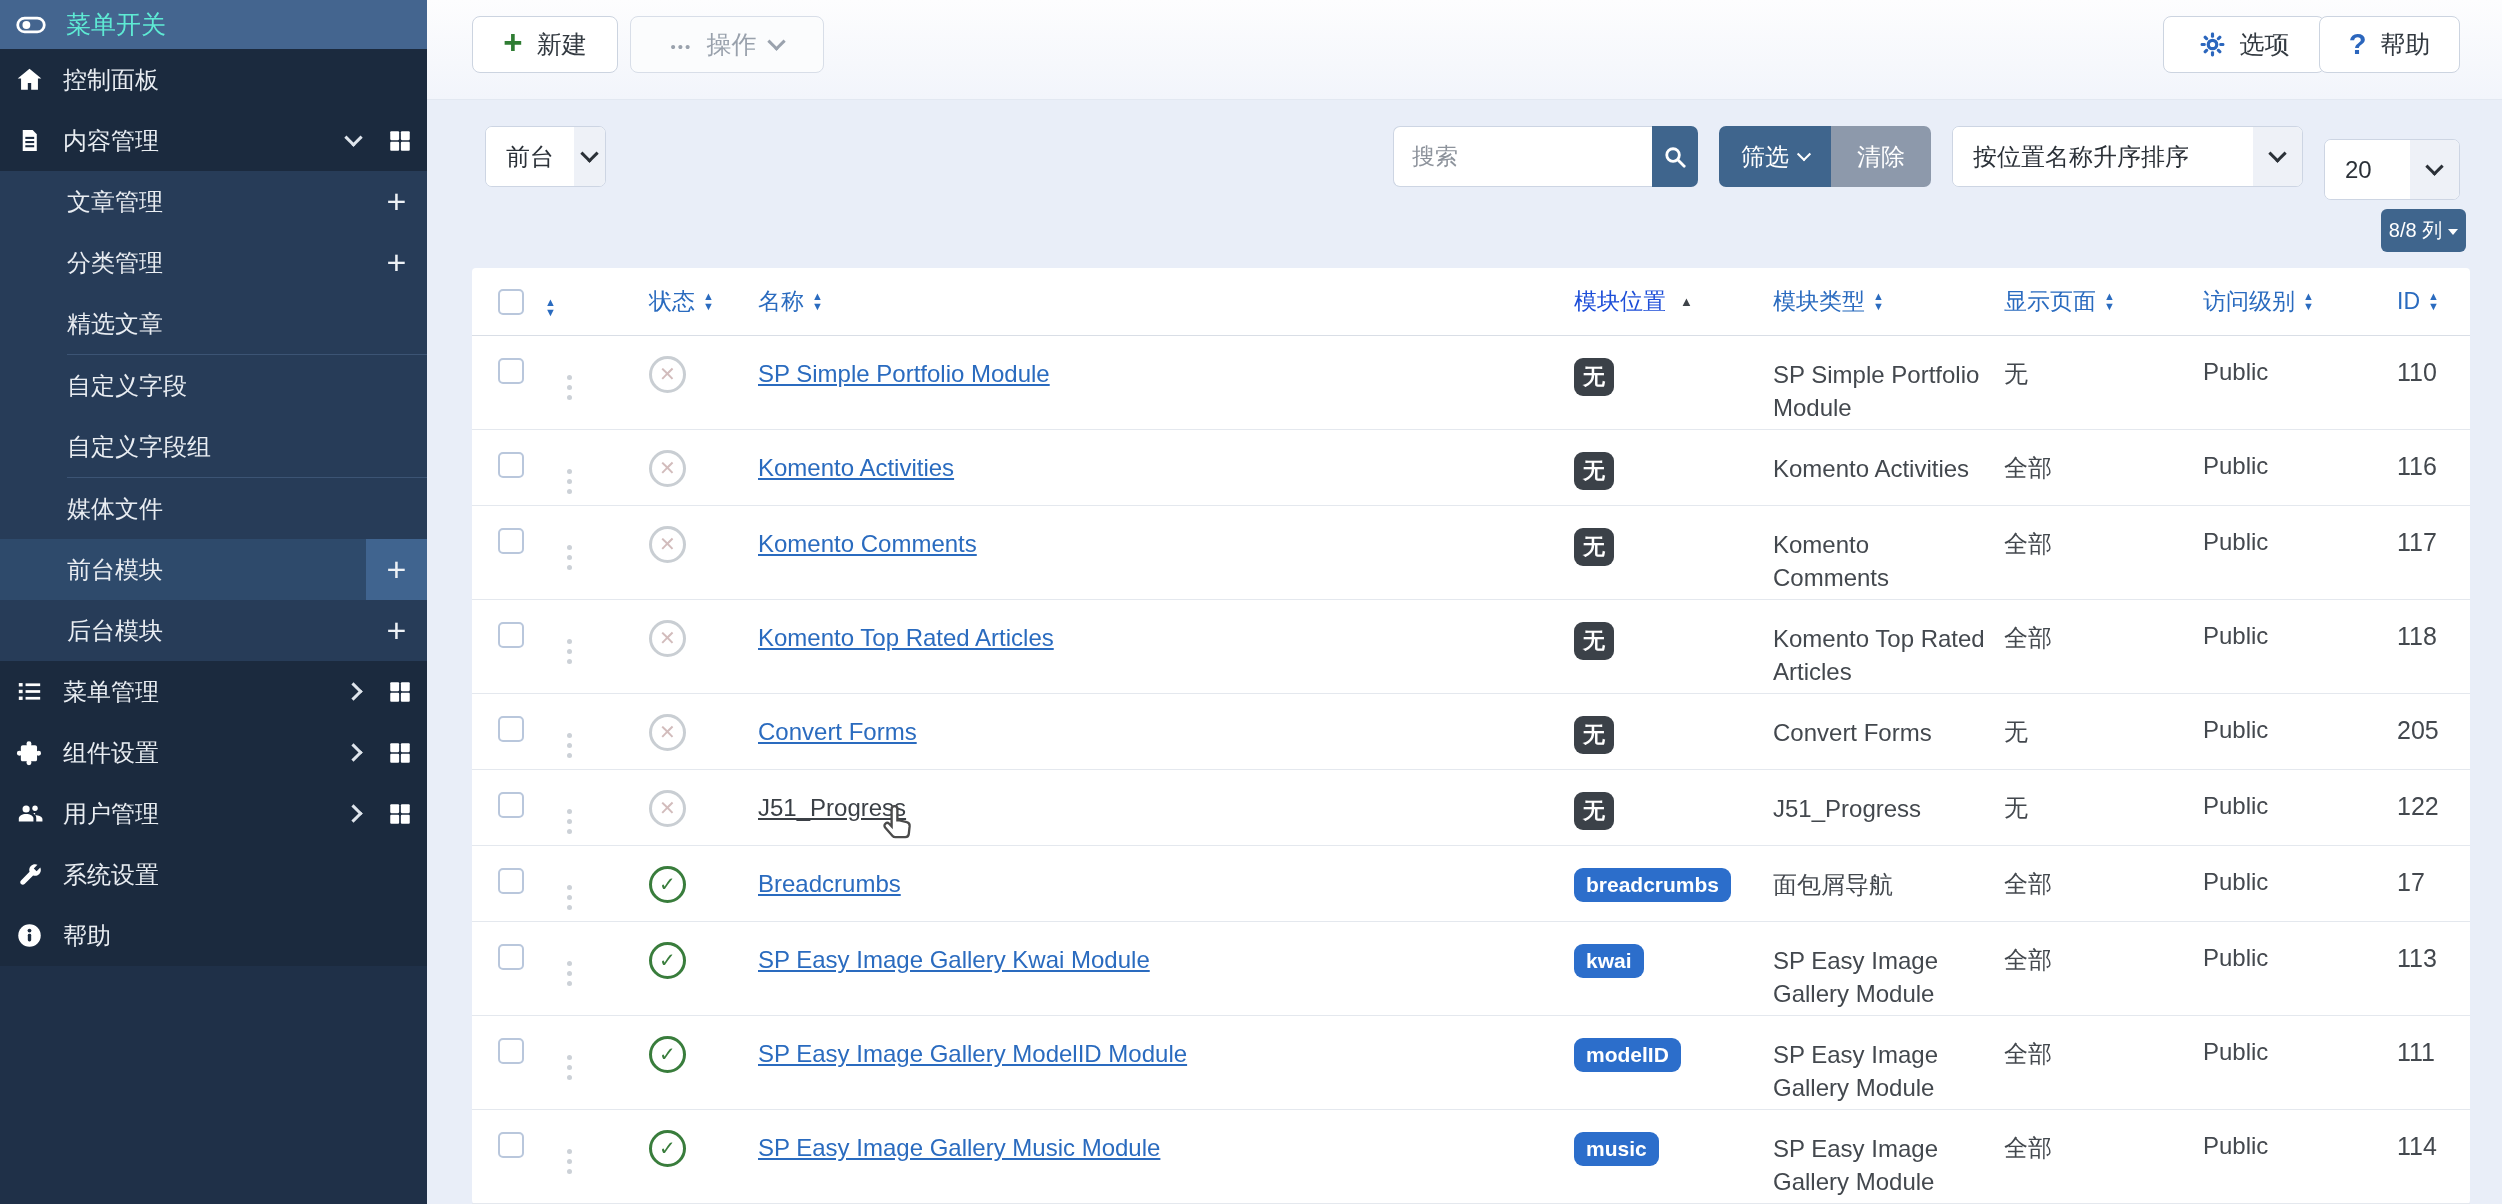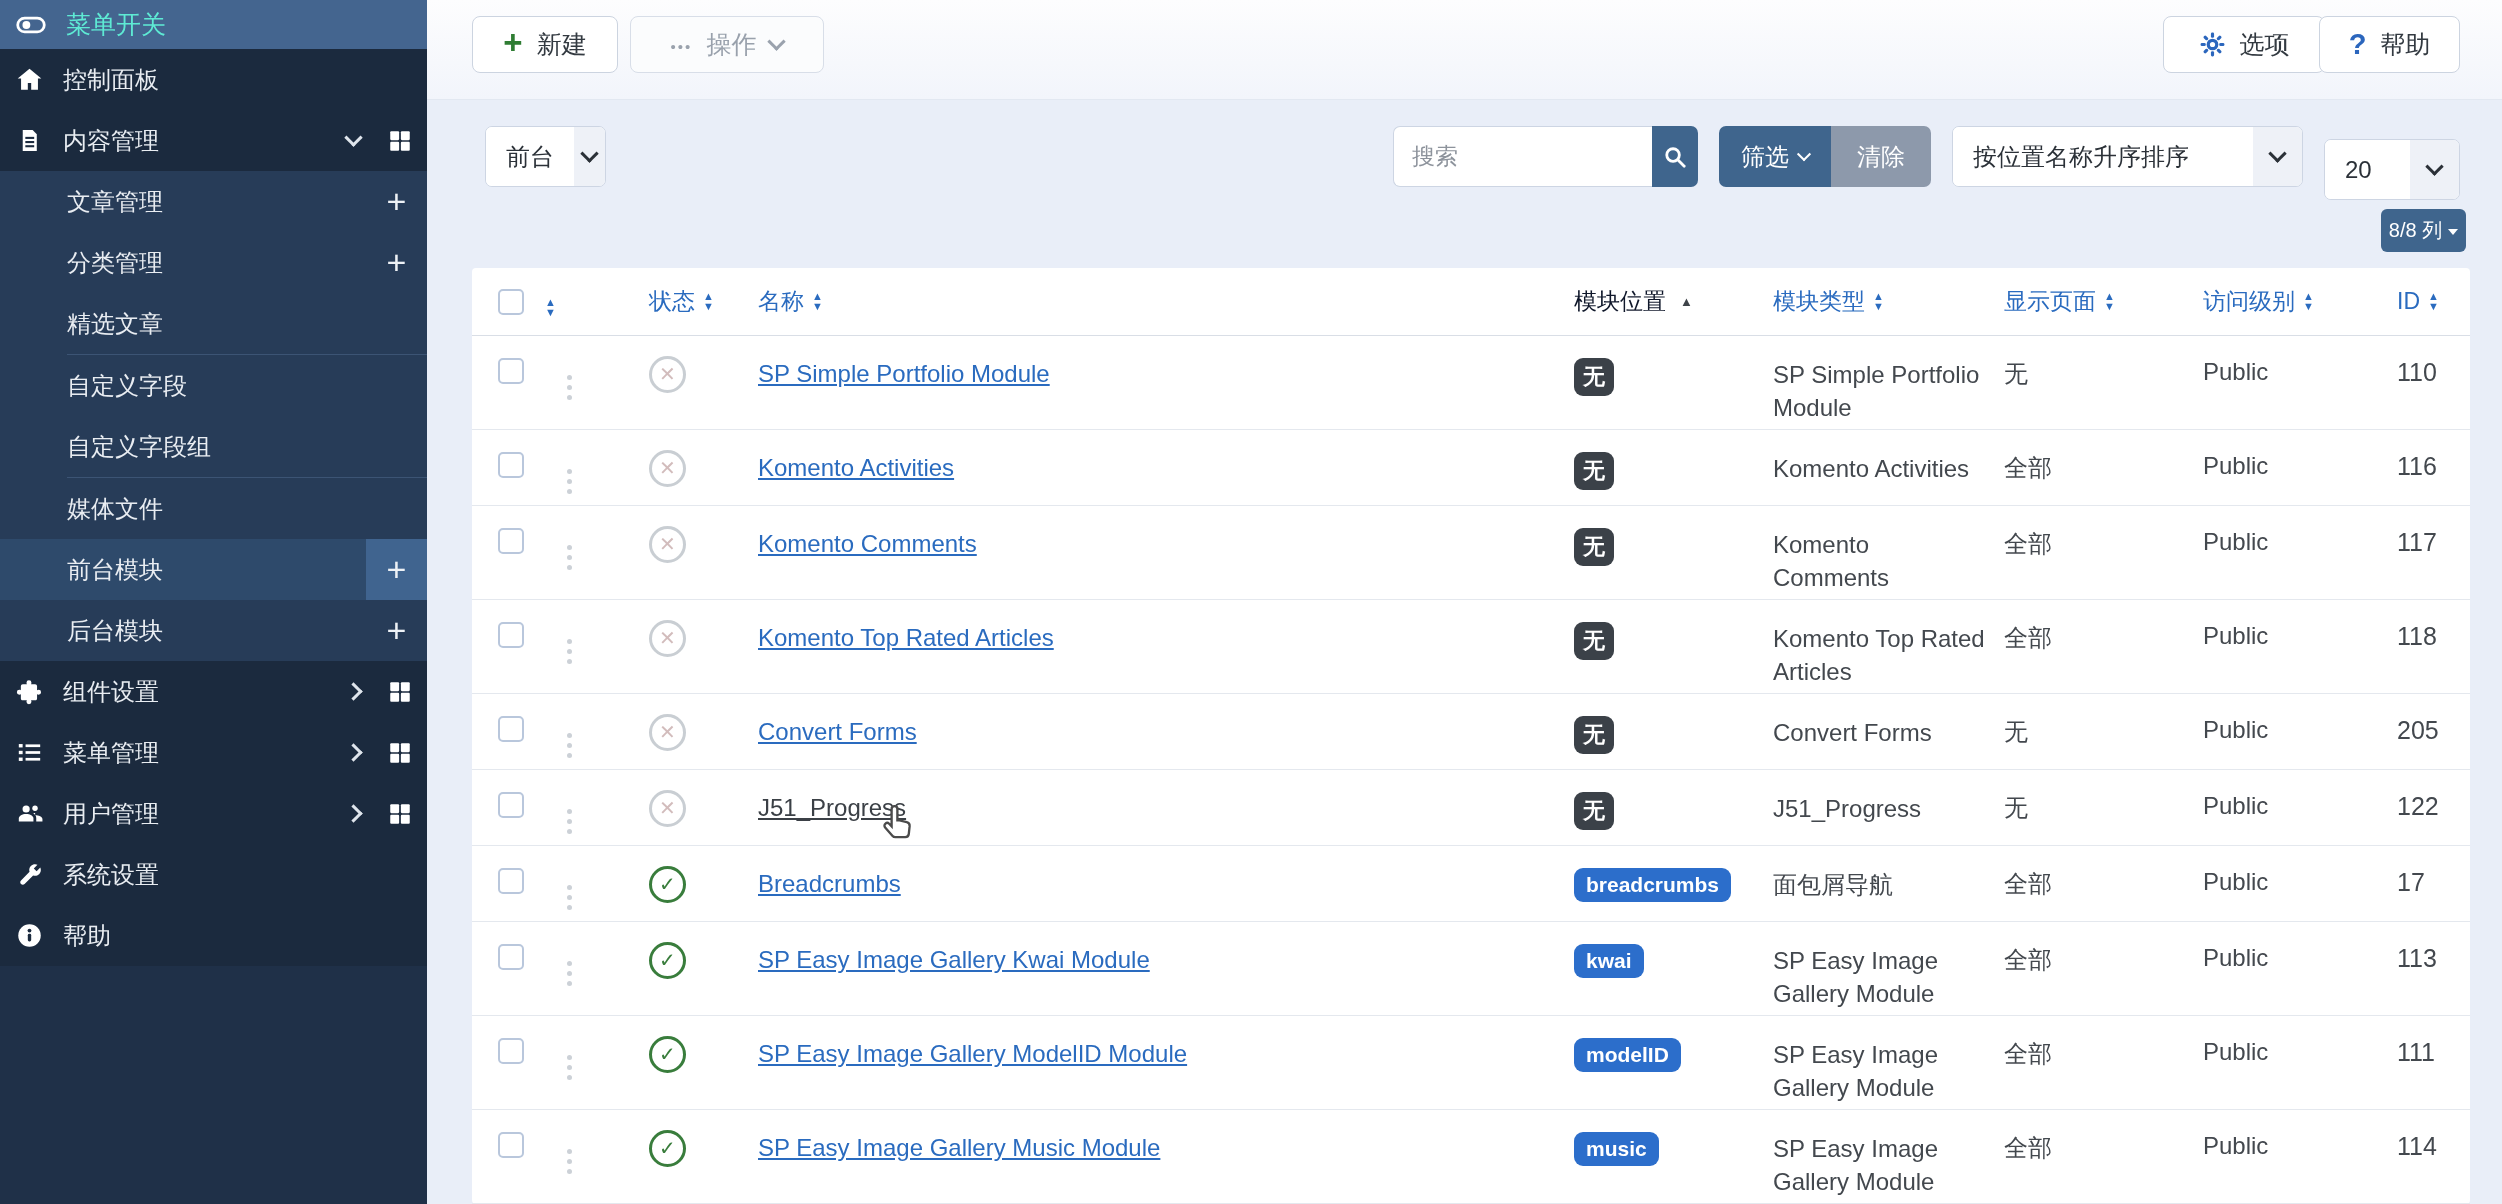--- a/index.html
+++ b/index.html
@@ -54,21 +54,21 @@
   .btn-columns .tri { width:0; height:0; border-left:5px solid transparent; border-right:5px solid transparent; border-top:6px solid #fff; margin-top:2px; }
 
   
   .table-card { position:absolute; left:45px; top:268px; width:1998px; background:#fff; border-radius:4px; }
   table { border-collapse:collapse; width:1998px; table-layout:fixed; }
   thead th { height:67px; vertical-align:middle; text-align:left; font-weight:500; font-size:23px; color:#2a6bbf; border-bottom:1px solid #d9dee6; }
   tbody td { height:76px; vertical-align:top; padding-top:22px; padding-bottom:5px; border-bottom:1px solid #e4e8ee; font-size:24px; color:#43484e; }
   .sort-link { display:inline-flex; align-items:center; gap:8px; cursor:pointer; }
   .sort-arrows { display:flex; flex-direction:column; line-height:0; }
   .sort-arrows span { font-size:11px; line-height:10px; color:#2a6bbf; }
-  .sorted-label { color:#0f172a; font-weight:500; }
+  .sorted-label { color:#1d4ed8; font-weight:500; }
   .sorted-tri { font-size:13px; color:#3e4349; margin-left:6px; }
   .cbx { appearance:none; -webkit-appearance:none; width:26px; height:26px; border:2px solid #b9c7dc; border-radius:5px; background:#fff; cursor:pointer; display:inline-block; }
   th .cbx { vertical-align:middle; }
   .drag { display:inline-flex; flex-direction:column; gap:5px; padding:4px 8px; cursor:grab; margin-top:2px; }
   .drag i { width:5px; height:5px; border-radius:50%; background:#ccd1d7; }
   .st { width:37px; height:37px; border-radius:50%; display:inline-flex; align-items:center; justify-content:center; font-size:20px; font-weight:700; margin-top:-2px; cursor:pointer; }
   .st-x { border:3px solid #c9ced3; color:#d2bcbc; }
   .st-ok { border:3px solid #397d3c; color:#397d3c; }
   .name-link { color:#2a6bbf; font-size:24px; font-weight:500; text-decoration:underline; cursor:pointer; line-height:32px; }
   .name-link.hovered { color:#3b4046; }
@@ -156,50 +156,50 @@
       <span class="plus-cell">+</span>
     </div>
     <div class="sub-item">
       <span>后台模块</span>
       <span class="plus-cell">+</span>
     </div>
   </div>
 
   <div class="sb-item">
     <span class="ico">
-      <svg viewBox="0 0 24 25" width="27" height="27" fill="#fff">
-          <path d="M11.5 2a2.3 2.3 0 00-2.3 2.3c0 .5.2 1 .4 1.4H5.8A1.8 1.8 0 004 7.5v3.8c-.4-.3-.9-.4-1.4-.4a2.3 2.3 0 000 4.6c.5 0 1-.2 1.4-.4v3.8c0 1 .8 1.8 1.8 1.8h3.8c-.3.4-.4.9-.4 1.4a2.3 2.3 0 004.6 0c0-.5-.2-1-.4-1.4h3.8c1 0 1.8-.8 1.8-1.8v-3.8c.4.3.9.4 1.4.4a2.3 2.3 0 000-4.6c-.5 0-1 .2-1.4.4V7.5c0-1-.8-1.8-1.8-1.8h-3.8c.3-.4.4-.9.4-1.4A2.3 2.3 0 0011.5 2z"></path>
-        </svg>
-    </span>
-    <span>组件设置</span>
+      <svg viewBox="0 0 24 24" width="27" height="27" fill="#fff">
+          <rect x="2.5" y="4.5" width="3.4" height="3"></rect>
+          <rect x="8.5" y="4.8" width="13" height="2.4"></rect>
+          <rect x="2.5" y="10.5" width="3.4" height="3"></rect>
+          <rect x="8.5" y="10.8" width="13" height="2.4"></rect>
+          <rect x="2.5" y="16.5" width="3.4" height="3"></rect>
+          <rect x="8.5" y="16.8" width="13" height="2.4"></rect>
+        </svg>
+    </span>
+    <span>菜单管理</span>
     <span class="sb-right">
       <span class="chev right"></span>
       <span class="ico">
         <svg viewBox="0 0 24 24" width="26" height="26" fill="#fff">
             <rect x="3" y="3" width="8.2" height="8.2" rx="1"></rect>
             <rect x="12.8" y="3" width="8.2" height="8.2" rx="1"></rect>
             <rect x="3" y="12.8" width="8.2" height="8.2" rx="1"></rect>
             <rect x="12.8" y="12.8" width="8.2" height="8.2" rx="1"></rect>
           </svg>
       </span>
     </span>
   </div>
 
   <div class="sb-item">
     <span class="ico">
-      <svg viewBox="0 0 24 24" width="27" height="27" fill="#fff">
-          <rect x="2.5" y="4.5" width="3.4" height="3"></rect>
-          <rect x="8.5" y="4.8" width="13" height="2.4"></rect>
-          <rect x="2.5" y="10.5" width="3.4" height="3"></rect>
-          <rect x="8.5" y="10.8" width="13" height="2.4"></rect>
-          <rect x="2.5" y="16.5" width="3.4" height="3"></rect>
-          <rect x="8.5" y="16.8" width="13" height="2.4"></rect>
-        </svg>
-    </span>
-    <span>菜单管理</span>
+      <svg viewBox="0 0 24 25" width="27" height="27" fill="#fff">
+          <path d="M11.5 2a2.3 2.3 0 00-2.3 2.3c0 .5.2 1 .4 1.4H5.8A1.8 1.8 0 004 7.5v3.8c-.4-.3-.9-.4-1.4-.4a2.3 2.3 0 000 4.6c.5 0 1-.2 1.4-.4v3.8c0 1 .8 1.8 1.8 1.8h3.8c-.3.4-.4.9-.4 1.4a2.3 2.3 0 004.6 0c0-.5-.2-1-.4-1.4h3.8c1 0 1.8-.8 1.8-1.8v-3.8c.4.3.9.4 1.4.4a2.3 2.3 0 000-4.6c-.5 0-1 .2-1.4.4V7.5c0-1-.8-1.8-1.8-1.8h-3.8c.3-.4.4-.9.4-1.4A2.3 2.3 0 0011.5 2z"></path>
+        </svg>
+    </span>
+    <span>组件设置</span>
     <span class="sb-right">
       <span class="chev right"></span>
       <span class="ico">
         <svg viewBox="0 0 24 24" width="26" height="26" fill="#fff">
             <rect x="3" y="3" width="8.2" height="8.2" rx="1"></rect>
             <rect x="12.8" y="3" width="8.2" height="8.2" rx="1"></rect>
             <rect x="3" y="12.8" width="8.2" height="8.2" rx="1"></rect>
             <rect x="12.8" y="12.8" width="8.2" height="8.2" rx="1"></rect>
           </svg>
       </span>

